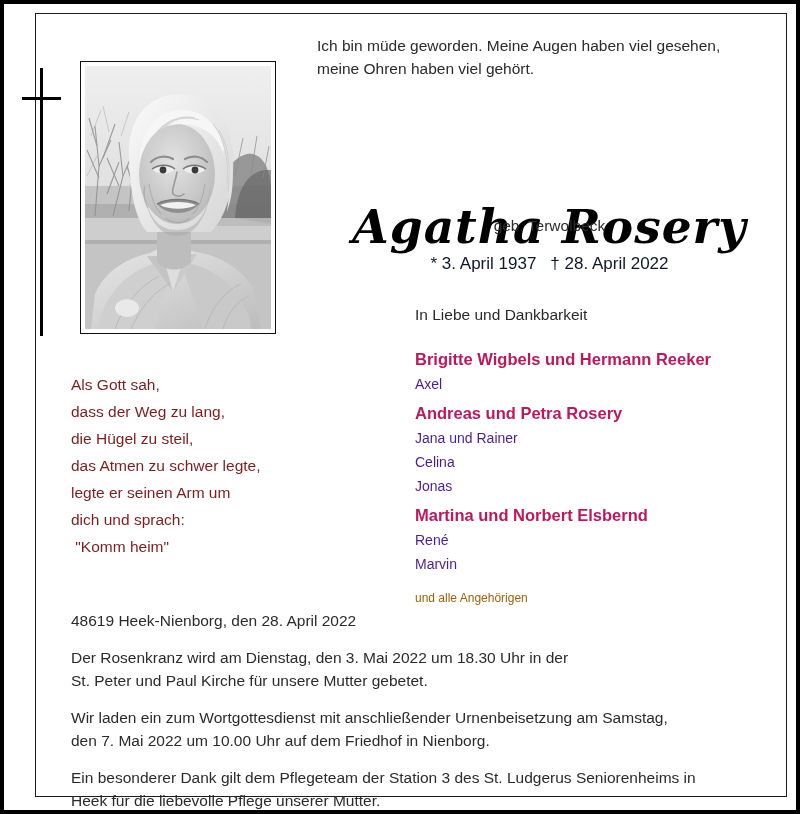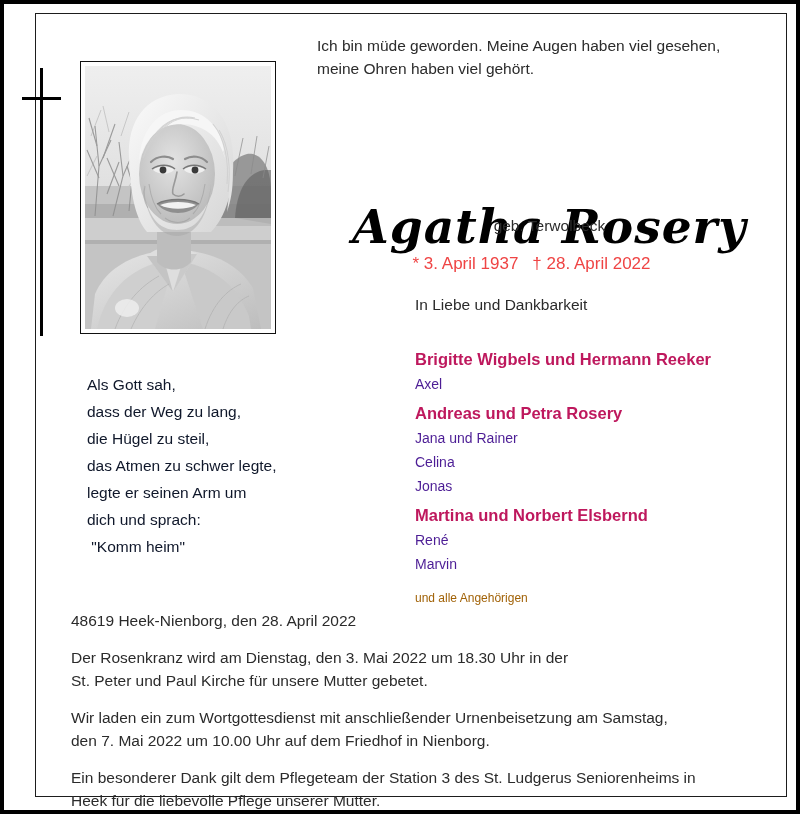--- a/index.html
+++ b/index.html
@@ -123,32 +123,32 @@
   }
   .maiden {
     left: 313px;
     top: 213px;
     width: 465px;
     text-align: center;
     font-size: 15.5px;
     color: #2b2b2b;
   }
   .dates {
-    left: 295px;
+    left: 313px;
     top: 250px;
     width: 465px;
     text-align: center;
     font-size: 17px;
-    color: #ef4444;
+    color: #0f172a;
   }
   .dates .sep { display: inline-block; width: 14px; }
 
   .dedication {
     left: 411px;
-    top: 292px;
+    top: 302px;
     font-size: 15.5px;
     color: #2b2b2b;
   }
 
   .family {
     left: 411px;
     top: 342px;
     width: 360px;
   }
   .family .fam-parent {
@@ -165,26 +165,26 @@
     line-height: 24px;
   }
   .family .fam-closing {
     font-size: 12px;
     color: #a16207;
     line-height: 24px;
     margin-top: 10px;
   }
 
   .poem {
-    left: 83px;
+    left: 67px;
     top: 367px;
     width: 250px;
     font-size: 15.5px;
     line-height: 27px;
-    color: #0f172a;
+    color: #7f1d1d;
   }
   .poem div { white-space: pre; }
 
   .footer {
     left: 67px;
     top: 605px;
     width: 700px;
     font-size: 15.5px;
     line-height: 23px;
     color: #2b2b2b;

